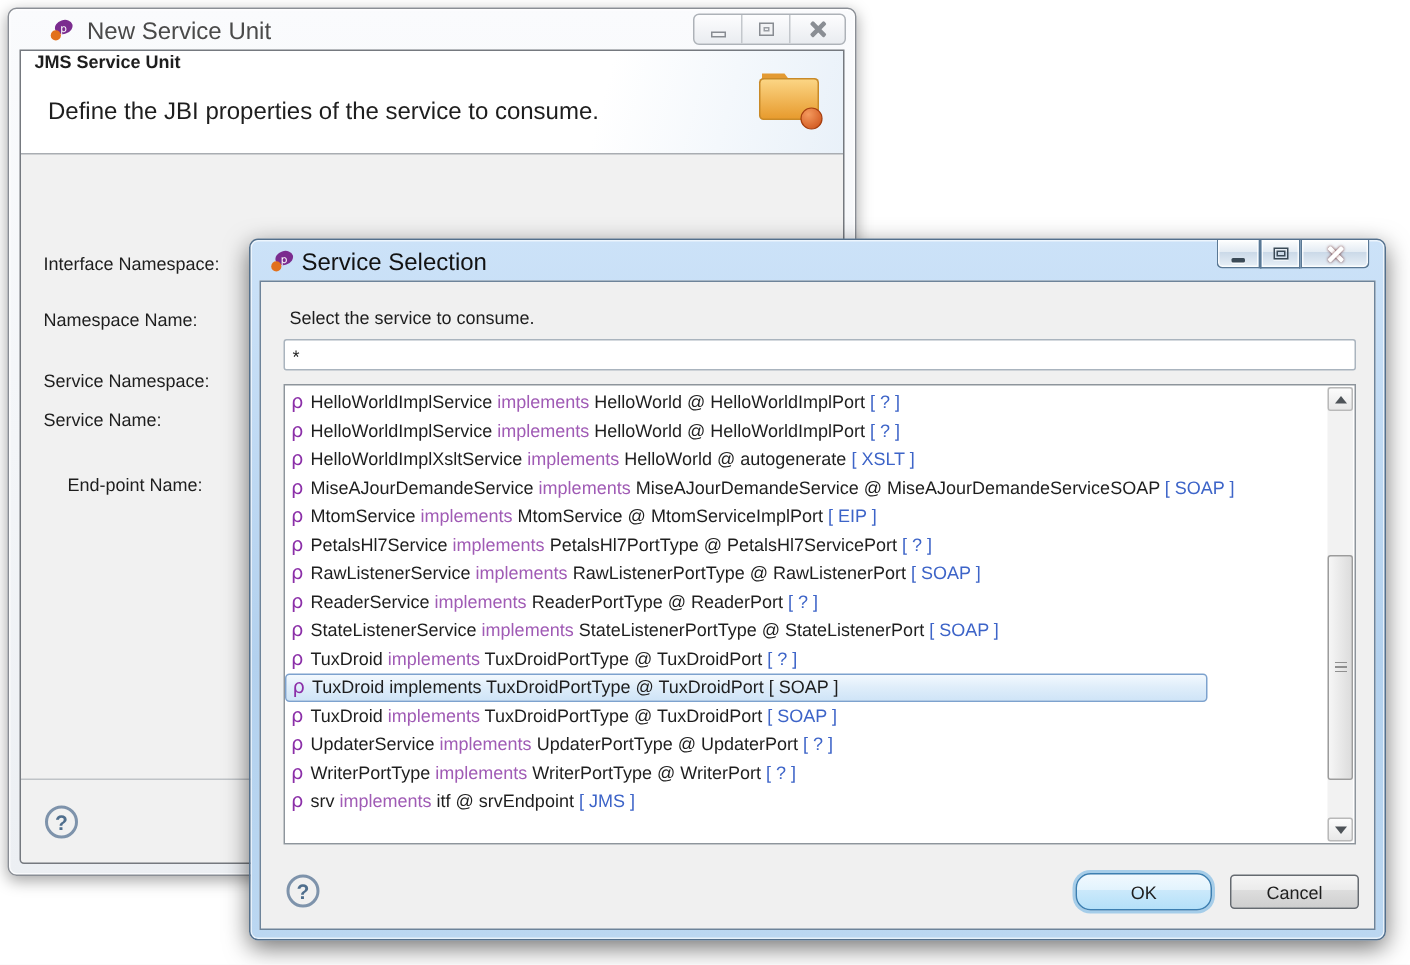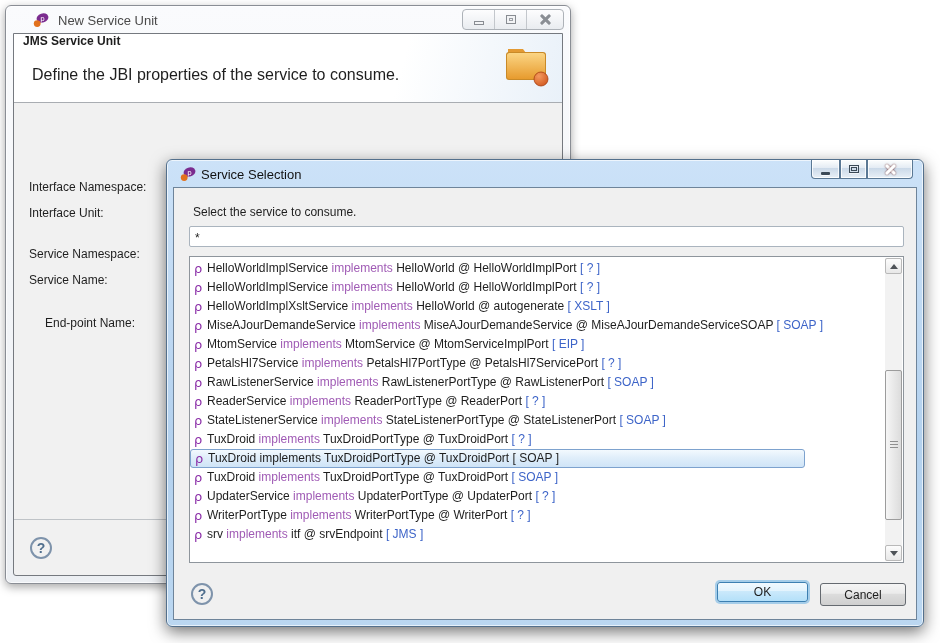--- a/index.html
+++ b/index.html
@@ -3,21 +3,21 @@
 <meta charset="utf-8">
 <style>
   * { margin:0; padding:0; box-sizing:border-box; }
   html,body { width:940px; height:643px; background:#FFFFFF; overflow:hidden;
               font-family:"Liberation Sans", sans-serif; }
   .stage { position:relative; width:940px; height:643px; }
 
   
   .window { position:absolute; border-radius:6px; }
   .titlebar { position:absolute; top:0; left:0; right:0; height:27px; }
-  .title-text { position:absolute; top:7px; font-size:13px; white-space:nowrap; }
+  .title-text { position:absolute; top:7px; font-size:16px; white-space:nowrap; }
   .win-icon { position:absolute; width:16px; height:16px; top:6px; }
 
   
   #win-back { left:5px; top:5px; width:566px; height:579px; z-index:1;
     background:linear-gradient(#FAFBFD,#ECEFF3);
     border:1px solid #8A8E95;
     box-shadow:0 3px 10px rgba(0,0,0,.35), inset 0 0 0 1px rgba(255,255,255,.7); }
   #win-back .title-text { left:52px; color:#4A4A4A; }
   #win-back .win-icon { left:27px; }
   .ctrl-group-back { position:absolute; right:6px; top:3px; height:21px; display:flex;
@@ -112,22 +112,22 @@
   .tri-down { width:0; height:0; border-left:4px solid transparent; border-right:4px solid transparent;
     border-top:5px solid #4E5358; }
   .sb-thumb { position:absolute; left:0; top:112px; width:17px; height:150px;
     background:linear-gradient(90deg,#F6F6F6,#DCDCDC); border:1px solid #9C9C9C; border-radius:2px; }
   .sb-grip { position:absolute; left:4px; top:50%; margin-top:-4px; width:8px; height:8px;
     background:repeating-linear-gradient(#8F8F8F 0 1px, transparent 1px 3px); }
 
   .dlg-front .help-btn { left:17px; top:395px; }
   .btn { position:absolute; font-family:"Liberation Sans", sans-serif; font-size:12px; color:#1E1E1E;
     display:flex; align-items:center; justify-content:center; cursor:default; }
-  .btn-ok { left:543px; top:394px; width:91px; height:20px;
-    border:1px solid #3C7FB1; border-radius:3px;
+  .btn-ok { left:543px; top:394px; width:91px; height:25px;
+    border:1px solid #3C7FB1; border-radius:10px;
     background:linear-gradient(#F1F9FE,#E2F3FD 45%,#CBE9FB 46%,#B4E0F9);
     box-shadow:0 0 0 2px #A5CDE9; }
   .btn-cancel { left:646px; top:395px; width:86px; height:23px;
     border:1px solid #656A70; border-radius:3px;
     background:linear-gradient(#F5F5F5,#EBEBEB 45%,#DDDDDD 46%,#CFCFCF); }
 </style>
 </head>
 <body>
 
 <div class="stage">
@@ -170,22 +170,22 @@
               <stop offset="0" stop-color="#F49A5E"></stop>
                 <stop offset="1" stop-color="#CC4E16"></stop>
             </radialGradient>
           </defs>
           <circle cx="39" cy="38" r="7" fill="url(#bg2)" stroke="#A63F10" stroke-width="0.8"></circle>
         </svg>
       </div>
 
 
       <div id="back-fields">
-          <div class="field-label" style="top: 146px; text-align: right;">Interface Namespace:</div>
-          <div class="field-label" style="top: 172px;">Interface Unit:</div>
+          <div class="field-label" style="top: 135px; text-align: right;">Interface Namespace:</div>
+          <div class="field-label" style="top: 172px;">Namespace Name:</div>
           <div class="field-label" style="top: 213px;">Service Namespace:</div>
           <div class="field-label" style="top: 239px;">Service Name:</div>
           <div class="field-label" style="top: 282px; margin-left: 16px;">End-point Name:</div>
         </div>
 
       <div class="back-footer">
         <div class="help-btn">?</div>
       </div>
     </div>
   </div>

